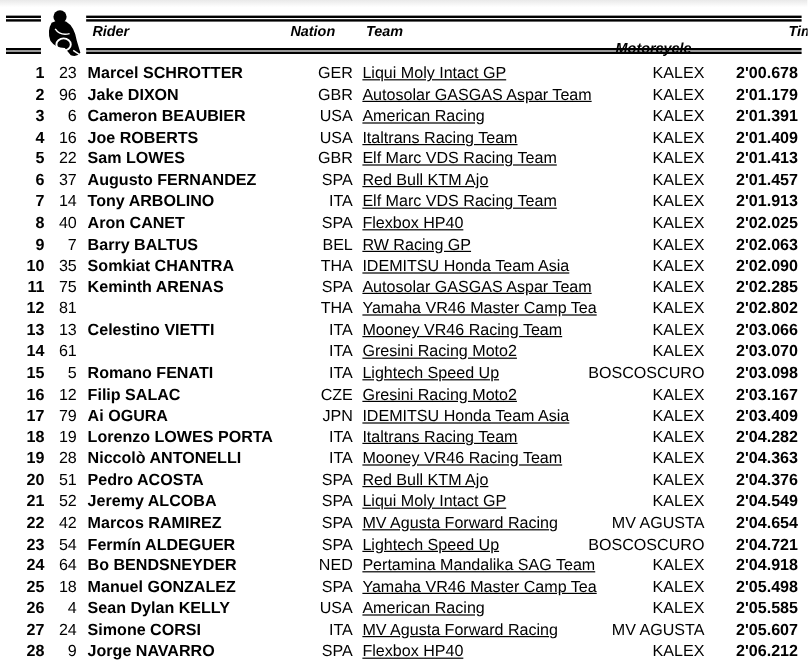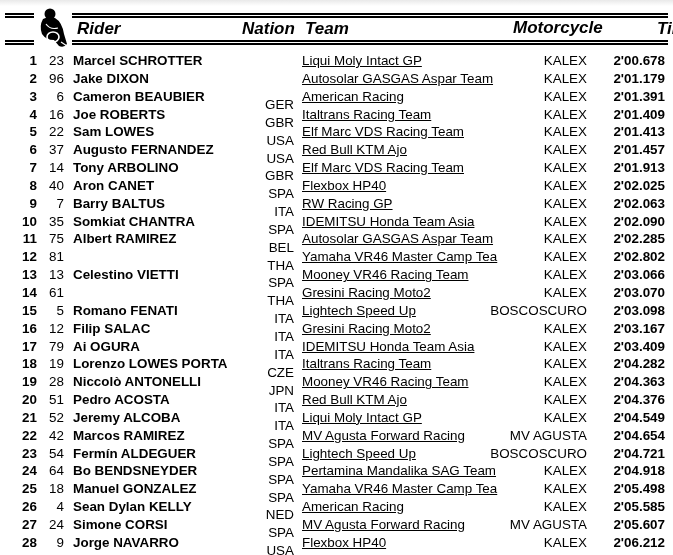--- a/index.html
+++ b/index.html
@@ -2,28 +2,28 @@
 <html><head>
 <meta charset="utf-8">
 <style>
   html, body { margin: 0; padding: 0; background: #ffffff; }
   body { width: 673px; height: 555px; overflow: hidden; position: relative;
          font-family: "Liberation Sans", sans-serif; color: #000; }
   .topshade { position: absolute; left: 0; top: 0; width: 673px; height: 6px;
               background: linear-gradient(#e9e9e9, #ffffff); }
   .hline { position: absolute; height: 1.5px; background: #000; }
   .logo { position: absolute; left: 34px; top: 6px; width: 38px; height: 44px; }
-  .hdr { position: absolute; top: 19px; font-size: 17px; font-weight: bold; font-style: italic; }
+  .hdr { position: absolute; top: 19px; font-size: 12px; font-weight: bold; font-style: italic; }
   .rows { position: absolute; left: 0; top: 52px; width: 673px; }
   .row { position: relative; height: 17.85px; font-size: 13.4px; line-height: 17.85px; white-space: nowrap; }
   .row span { position: absolute; top: 0; }
   .pos  { right: calc(673px - 37px); font-weight: bold; text-align: right; }
   .num  { right: calc(673px - 64px); text-align: right; }
   .name { left: 73px; font-weight: bold; }
-  .nat  { right: calc(673px - 294px); text-align: right; margin-top: 44px; }
+  .nat  { right: calc(673px - 294px); text-align: right; }
   .team { left: 302px; text-decoration: underline; }
   .moto { right: calc(673px - 587px); text-align: right; }
   .time { right: calc(673px - 665px); font-weight: bold; text-align: center; }
 </style>
 </head>
 <body>
 
 <div class="topshade"></div>
 
 <div class="hline" style="left:5px; top:13px; width:30px;"></div>
@@ -40,21 +40,21 @@
   <circle cx="16" cy="8" r="5.5" fill="#000"></circle>
   <path d="M9 13 Q14 10 21 12 Q28 16 30 28 L33 38 Q30 42 25 40 L20 34 Q12 34 8 28 Q5 20 9 13 Z" fill="#000"></path>
   <ellipse cx="19" cy="31" rx="6" ry="5" fill="none" stroke="#fff" stroke-width="1.6"></ellipse>
   <path d="M12 18 Q16 24 24 22" fill="none" stroke="#fff" stroke-width="1.2"></path>
   <path d="M27 36 L33 40" stroke="#fff" stroke-width="1.2"></path>
 </svg>
 
 <span class="hdr" style="left:77px;">Rider</span>
 <span class="hdr" style="left:242px;">Nation</span>
 <span class="hdr" style="left:305px;">Team</span>
-<span class="hdr" style="left:513px; top:18px;">Motorcycle</span>
+<span class="hdr" style="left:513px; top:33px;">Motorcycle</span>
 <span class="hdr" style="left:657px;">Time</span>
 
 <div class="rows" id="rows">
     <div class="row">
       <span class="pos">1</span>
       <span class="num">23</span>
       <span class="name">Marcel SCHROTTER</span>
       <span class="nat">GER</span>
       <span class="team">Liqui Moly Intact GP</span>
       <span class="moto">KALEX</span>
@@ -137,21 +137,21 @@
       <span class="num">35</span>
       <span class="name">Somkiat CHANTRA</span>
       <span class="nat">THA</span>
       <span class="team">IDEMITSU Honda Team Asia</span>
       <span class="moto">KALEX</span>
       <span class="time">2'02.090</span>
     </div>
     <div class="row">
       <span class="pos">11</span>
       <span class="num">75</span>
-      <span class="name">Albert RAMIREZ</span>
+      <span class="name">Keminth ARENAS</span>
       <span class="nat">SPA</span>
       <span class="team">Autosolar GASGAS Aspar Team</span>
       <span class="moto">KALEX</span>
       <span class="time">2'02.285</span>
     </div>
     <div class="row">
       <span class="pos">12</span>
       <span class="num">81</span>
       <span class="nat">THA</span>
       <span class="team">Yamaha VR46 Master Camp Tea</span>

